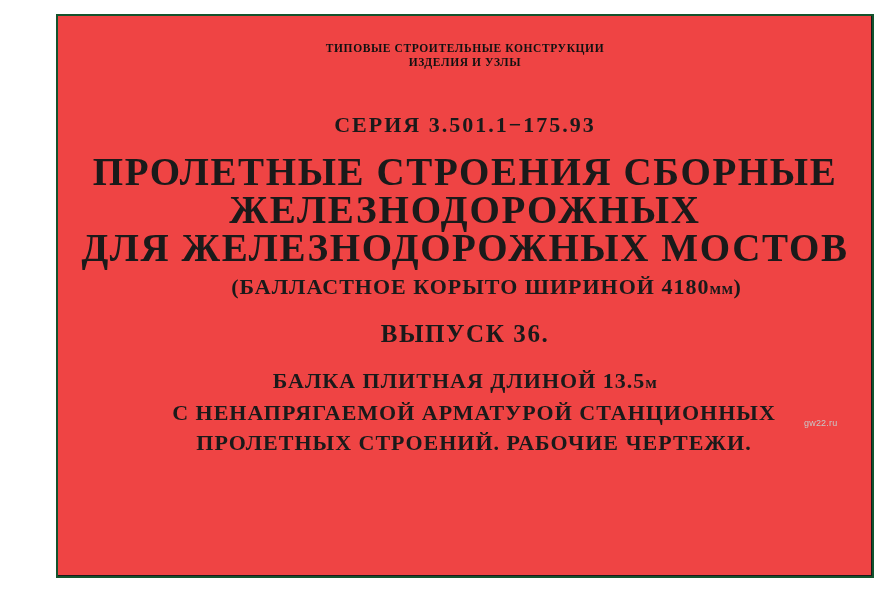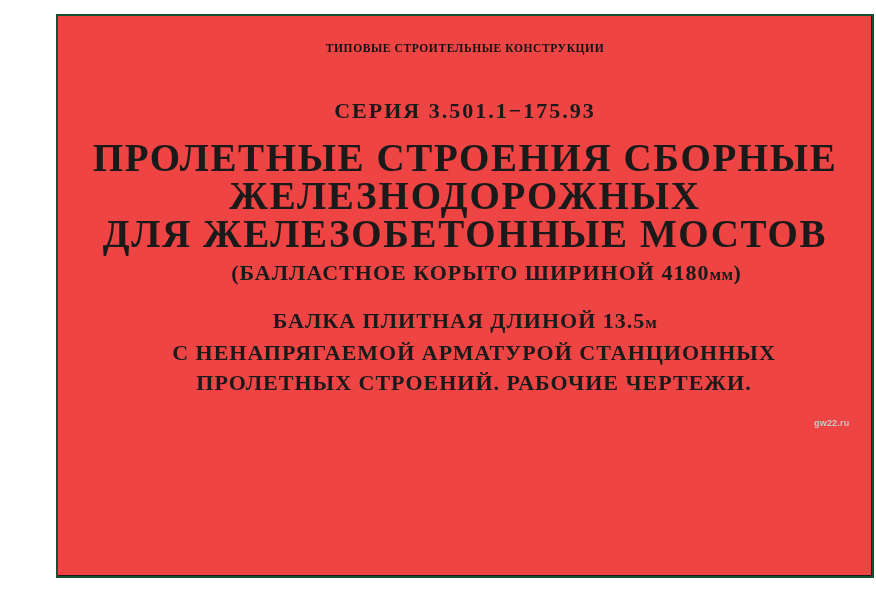--- a/index.html
+++ b/index.html
@@ -118,58 +118,59 @@
     letter-spacing: 0.4px;
   }
   .sub-block div + div {
     margin-top: 2px;
     padding-left: 18px;
   }
 
   
   #watermark {
     position: absolute;
-    right: 0;
+    right: 10px;
     top: 418px;
     width: 62px;
     text-align: left;
     font-family: "Liberation Sans", sans-serif;
     font-size: 9px;
     color: #c8c8c8;
     letter-spacing: 0.2px;
     user-select: none;
-    font-weight: bold;
   }
 </style>
 </head>
 <body>
 
 <div id="page">
 
   <div id="frame">
     <div id="frame-inner"></div>
 
     <div id="content">
 
       <div class="kicker">
         <div>ТИПОВЫЕ СТРОИТЕЛЬНЫЕ КОНСТРУКЦИИ</div>
+        <div>ИЗДЕЛИЯ И УЗЛЫ</div>
       </div>
 
       <div class="series">СЕРИЯ 3.501.1−175.93</div>
 
       <div class="title-big">
         <div class="l1">ПРОЛЕТНЫЕ СТРОЕНИЯ СБОРНЫЕ</div>
         <div class="l2">ЖЕЛЕЗНОДОРОЖНЫХ</div>
-        <div class="l3">ДЛЯ ЖЕЛЕЗОБЕТОННЫЕ МОСТОВ</div>
+        <div class="l3">ДЛЯ ЖЕЛЕЗНОДОРОЖНЫХ МОСТОВ</div>
       </div>
 
       <div class="paren-line">
         <span>(БАЛЛАСТНОЕ КОРЫТО ШИРИНОЙ 4180</span><span class="mm">мм</span><span>)</span>
       </div>
 
+      <div class="issue">ВЫПУСК 36.</div>
 
       <div class="sub-block">
         <div>
           <span>БАЛКА ПЛИТНАЯ ДЛИНОЙ 13.5</span><span class="m">м</span>
         </div>
         <div>С НЕНАПРЯГАЕМОЙ АРМАТУРОЙ СТАНЦИОННЫХ</div>
         <div>ПРОЛЕТНЫХ СТРОЕНИЙ. РАБОЧИЕ ЧЕРТЕЖИ.</div>
       </div>
 
     </div>

